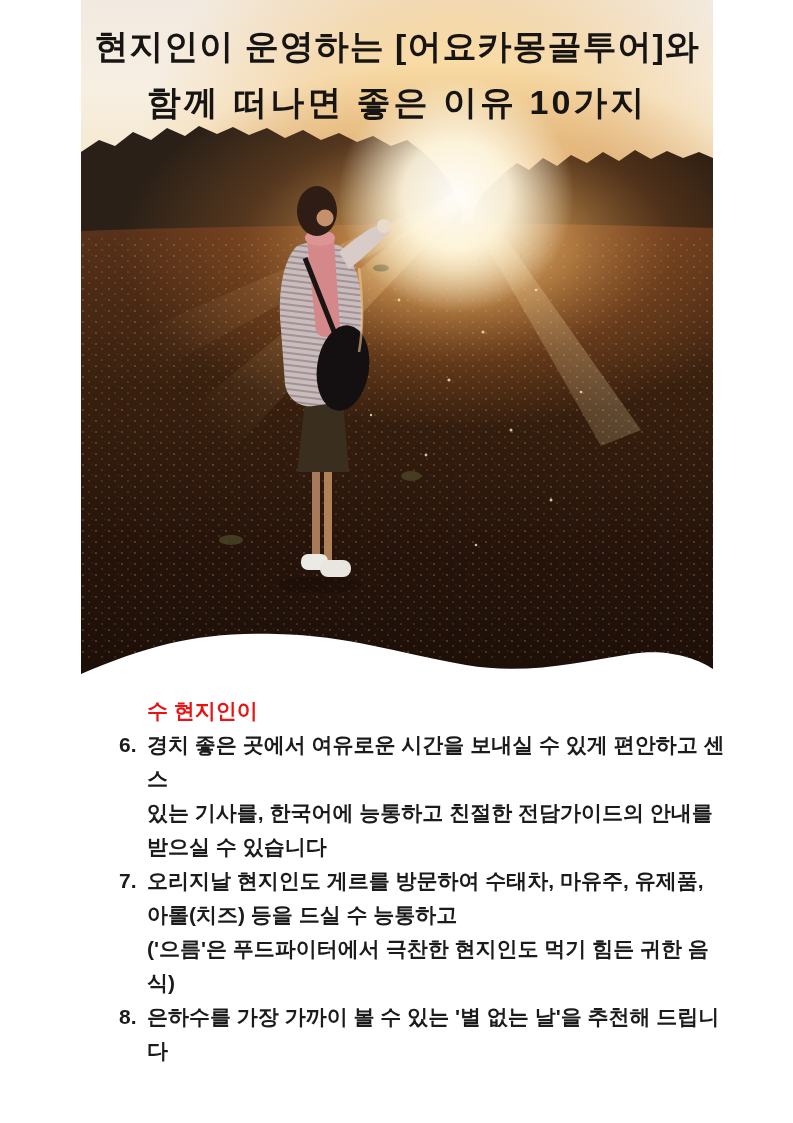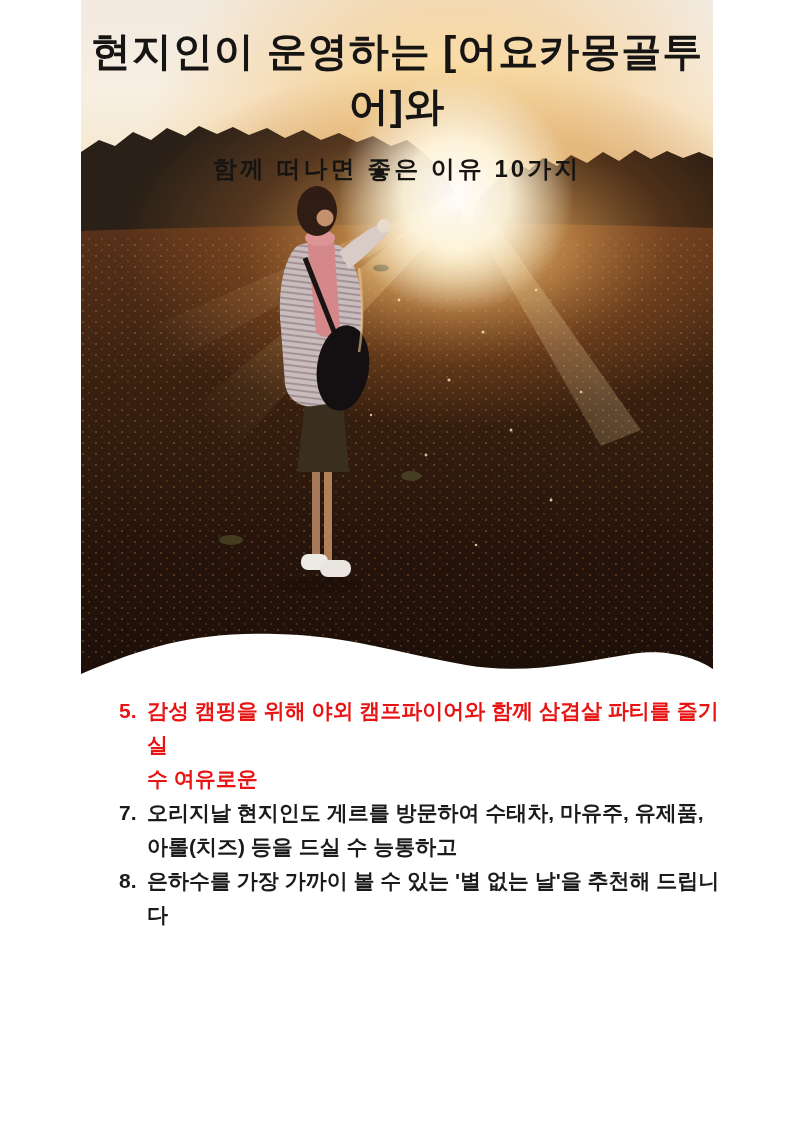--- a/index.html
+++ b/index.html
@@ -2,22 +2,22 @@
 <html style="--highlight-red: #e81414; --title-color: #171513;"><head>
 <meta charset="utf-8">
 <style>
   html,body{margin:0;padding:0;background:#ffffff;}
   .page{position:relative;width:793px;height:1123px;background:#ffffff;overflow:hidden;
         font-family:"Liberation Sans","DejaVu Sans",sans-serif;}
   .photo{position:absolute;left:81px;top:0;width:632px;height:690px;}
   .photo svg{display:block;}
   .title-overlay{position:absolute;left:0;top:24px;width:100%;text-align:center;
                  color:var(--title-color,#171513);font-weight:700;}
-  .title-line1{font-size:40px;letter-spacing:1px;}
-  .title-line2{font-size:24px;margin-top:19px;letter-spacing:3px;}
+  .title-line1{font-size:34px;letter-spacing:1px;}
+  .title-line2{font-size:34px;margin-top:10px;letter-spacing:3px;}
   .reasons{position:absolute;left:119px;top:694px;width:612px;
            font-size:21px;line-height:34px;font-weight:700;color:#1b1b1b;}
   .item{padding-left:28px;}
   .item .num{display:inline-block;min-width:28px;margin-left:-28px;}
   .item.highlight{color:var(--highlight-red,#e81414);}
 </style>
 </head>
 <body>
 
 <div class="page">
@@ -148,28 +148,33 @@
 
     <div class="title-overlay">
       <div class="title-line1">현지인이 운영하는 [어요카몽골투어]와</div>
       <div class="title-line2">함께 떠나면 좋은 이유 10가지</div>
     </div>
   </div>
 
   <div class="reasons">
 
     <div class="item highlight">
-      <div><span class="num">5.</span><span>감성 캠핑을 위해 야외 캠프파이어와 함께 삼겹살 파티를 즐기실</span></div>
-      <div>수 여유로운</div>
+      <div>수 현지인이</div>
     </div>
 
+    <div class="item">
+      <div><span class="num">6.</span><span>경치 좋은 곳에서 여유로운 시간을 보내실 수 있게 편안하고 센스</span></div>
+      <div>있는 기사를, 한국어에 능통하고 친절한 전담가이드의 안내를</div>
+      <div>받으실 수 있습니다</div>
+    </div>
 
     <div class="item">
       <div><span class="num">7.</span><span>오리지날 현지인도 게르를 방문하여 수태차, 마유주, 유제품,</span></div>
       <div>아롤(치즈) 등을 드실 수 능통하고</div>
+      <div>('으름'은 푸드파이터에서 극찬한 현지인도 먹기 힘든 귀한 음식)</div>
     </div>
 
     <div class="item">
       <div><span class="num">8.</span><span>은하수를 가장 가까이 볼 수 있는 '별 없는 날'을 추천해 드립니다</span></div>
     </div>
 
   </div>
 </div>
 
 </body></html>

